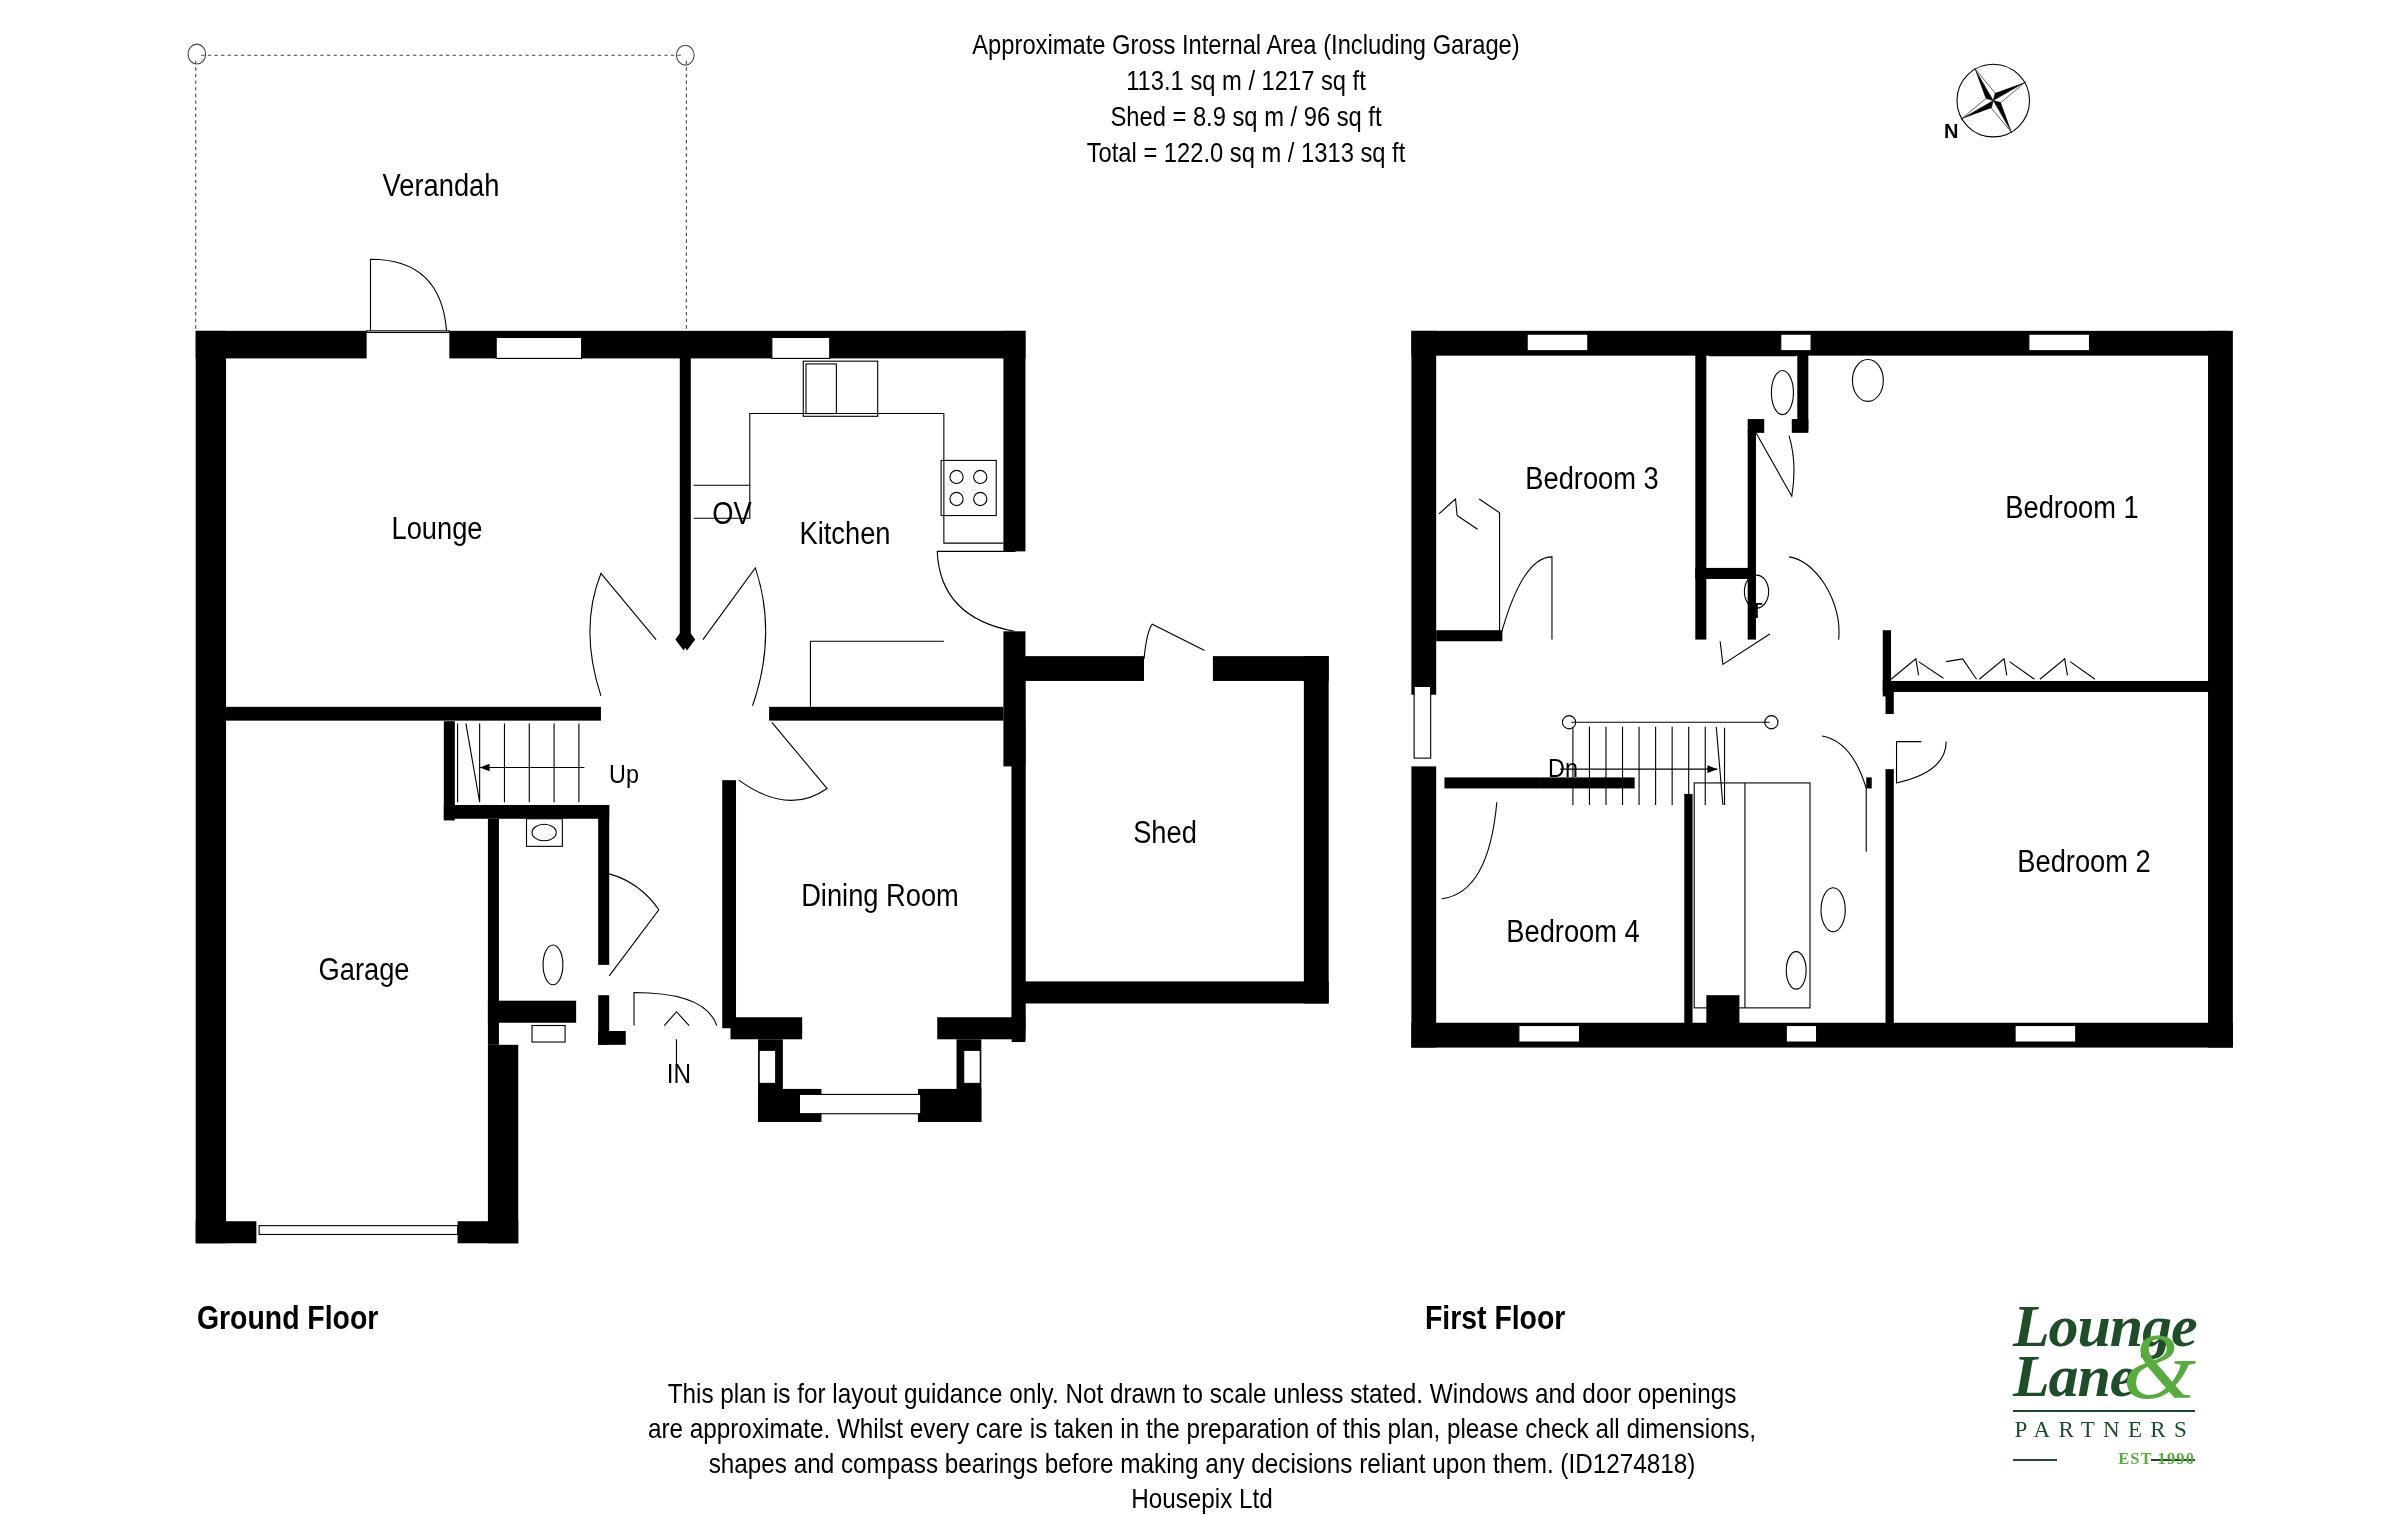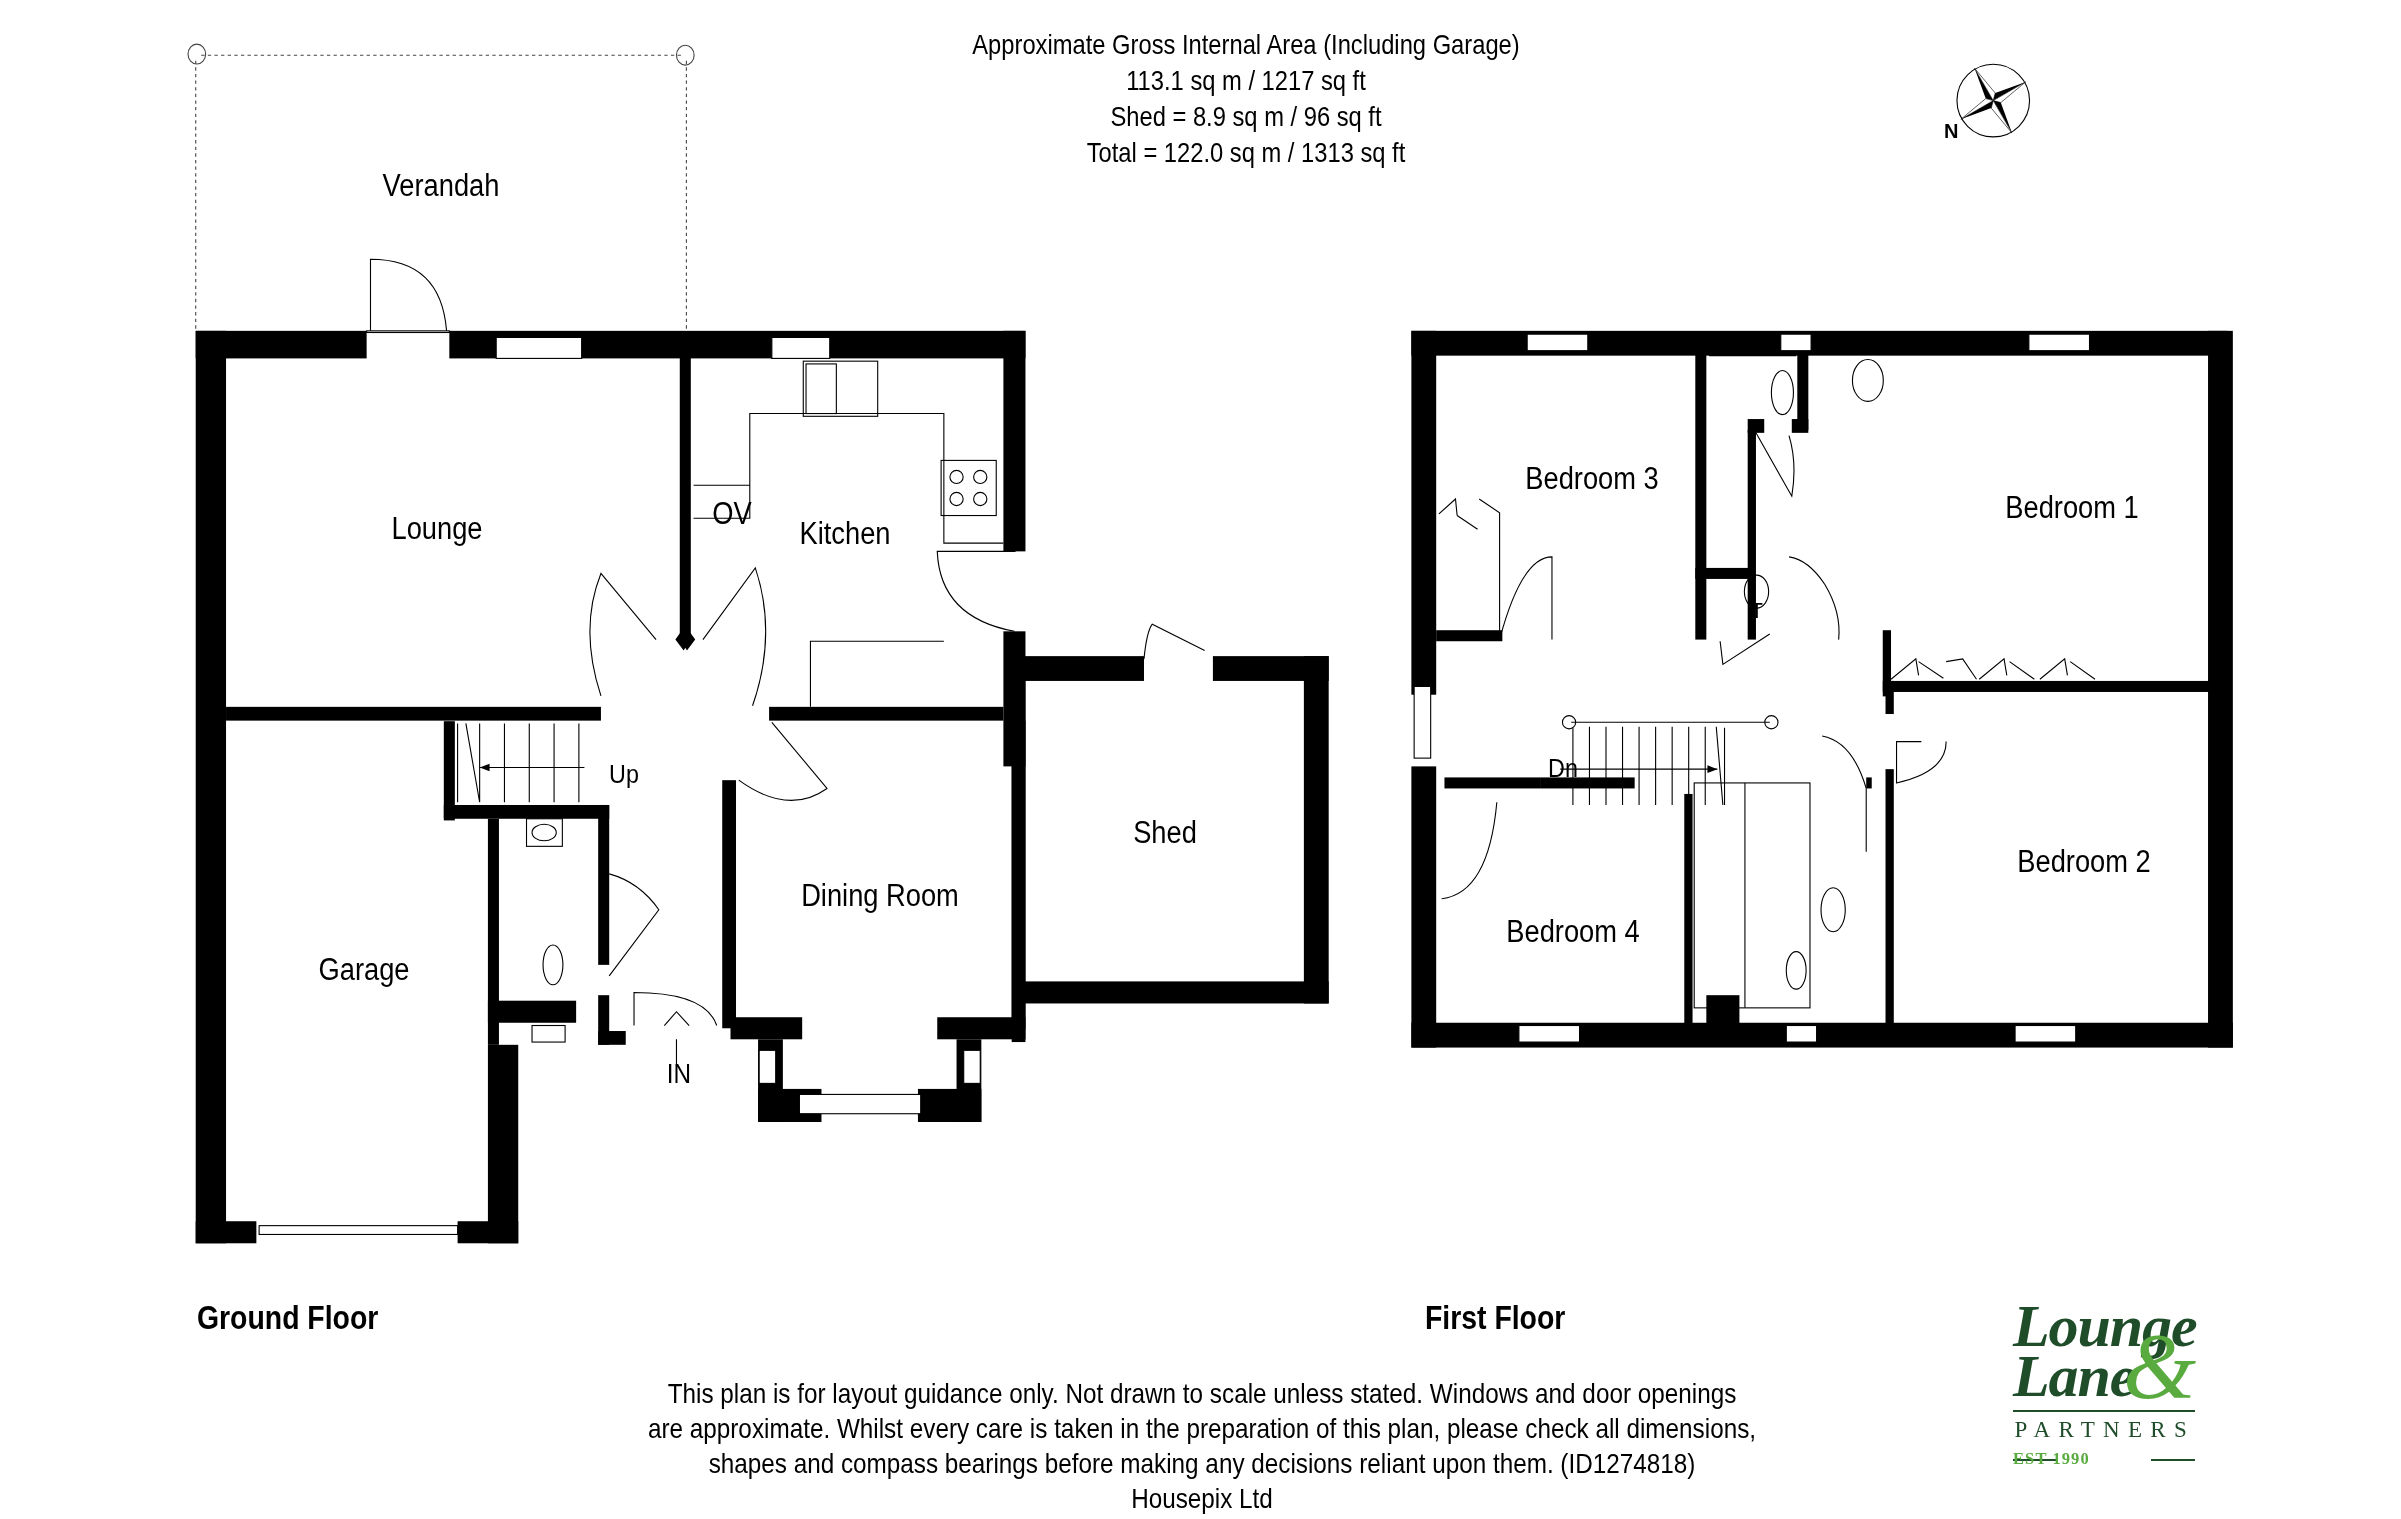--- a/index.html
+++ b/index.html
@@ -12,21 +12,21 @@
   .floor-title{position:absolute;font-size:33px;font-weight:bold;white-space:nowrap;transform:scaleX(0.86);transform-origin:left top;}
   .disclaimer{left:496px;top:1376px;width:1412px;text-align:center;font-size:27.6px;line-height:35px;transform:scaleX(0.88);transform-origin:center top;}
   .disclaimer div{white-space:nowrap;}
   .logo{left:2013px;top:1301px;width:199px;height:165px;}
   .logo .peter,.logo .lane{font-family:"Liberation Serif",serif;font-style:italic;font-weight:bold;color:#1f4d2a;font-size:60px;line-height:51px;position:absolute;left:0;letter-spacing:-1.1px;}
   .logo .peter{top:0;}
   .logo .lane{top:50px;}
   .logo .amp{position:absolute;left:110px;top:16.5px;font-family:"Liberation Serif",serif;font-style:italic;font-size:94px;color:#5aab3f;line-height:94px;}
   .logo .rule{position:absolute;left:0;width:182px;height:1.7px;background:#1f4d2a;}
   .logo .partners{position:absolute;left:0;top:116px;width:182px;text-align:right;font-family:"Liberation Serif",serif;font-size:23px;letter-spacing:8.3px;color:#1f4d2a;}
-  .logo .est{position:absolute;left:0;top:148px;width:182px;text-align:left;font-family:"Liberation Serif",serif;font-weight:bold;font-size:16.5px;color:#5aab3f;letter-spacing:1.1px;}
+  .logo .est{position:absolute;left:0;top:148px;width:182px;text-align:right;font-family:"Liberation Serif",serif;font-weight:bold;font-size:16.5px;color:#5aab3f;letter-spacing:1.1px;}
   .compass-N{position:absolute;left:1944px;top:120px;font-size:20px;font-weight:bold;}
 </style>
 </head>
 <body>
 
 <div class="abs hdr">
   <div>Approximate Gross Internal Area (Including Garage)</div>
   <div>113.1 sq m / 1217 sq ft</div>
   <div>Shed = 8.9 sq m / 96 sq ft</div>
   <div>Total = 122.0 sq m / 1313 sq ft</div>

